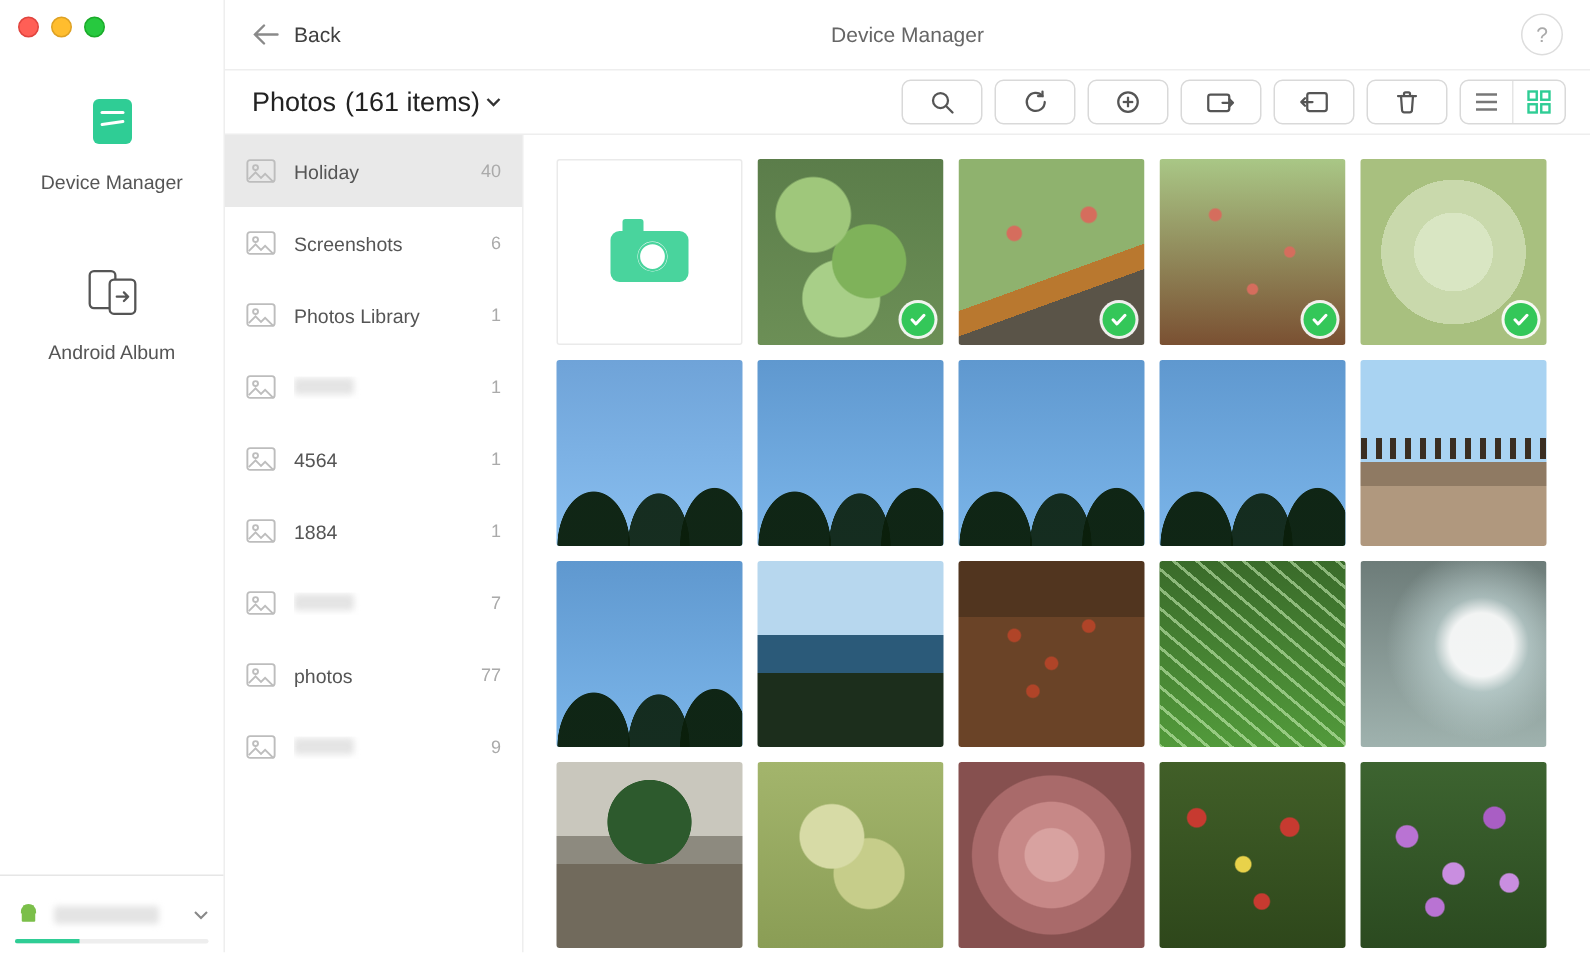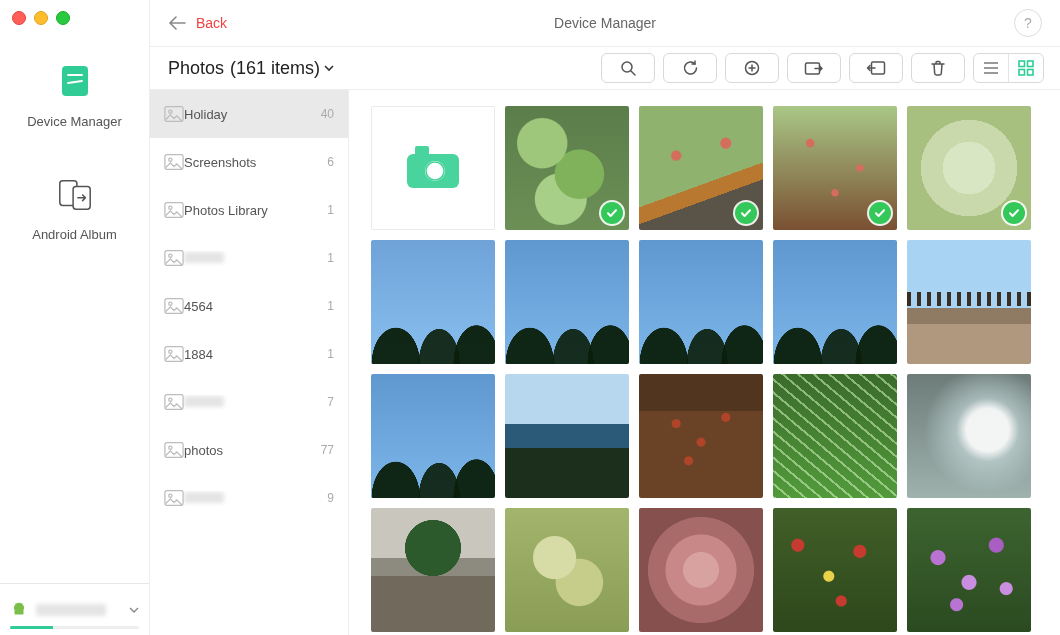--- a/index.html
+++ b/index.html
@@ -37,21 +37,21 @@
   .blur-chip { background:#e4e4e4; color:transparent; border-radius:2px; filter: blur(2px); }
   .device-bar { position:absolute; left:10px; right:10px; bottom:6px; height:3px; background:#eee; border-radius:2px; overflow:hidden; }
   .device-bar-fill { height:100%; background:#2fcd95; }
 
   
   .main { flex: 1; display:flex; flex-direction:column; height:100%; }
   .topbar {
     height: 46px; border-bottom: 1px solid #eee; display:flex; align-items:center;
     position:relative;
   }
-  .back { display:flex; align-items:center; gap:10px; margin-left:18px; color:#ef4444; cursor:pointer; font-size:14px;}
+  .back { display:flex; align-items:center; gap:10px; margin-left:18px; color:#404040; cursor:pointer; font-size:14px;}
   .title-center { position:absolute; left:0; right:0; text-align:center; font-size:14px; color:#666; pointer-events:none; }
   .help {
     position:absolute; right:18px; top:9px; width:26px; height:26px; border:1px solid #ddd; border-radius:50%;
     display:flex; align-items:center; justify-content:center; color:#aaa; cursor:pointer; font-size:14px;
   }
 
   
   .header-row {
     height: 42px; display:flex; align-items:center; padding: 0 16px 0 18px; border-bottom:1px solid #eee;
     gap: 8px;
@@ -68,21 +68,21 @@
   .vt.active { color:#2fcd95; }
   .vt + .vt { border-left:1px solid #e5e5e5; }
 
   
   .content { flex:1; display:flex; min-height:0;}
   .albums {
     width:198px; border-right:1px solid #eee; display:flex; flex-direction:column; min-height:0;
   }
   .albums-list { flex:1; overflow:auto;}
   .album {
-    display:flex; align-items:center; height:48px; padding:0 14px; cursor:pointer;
+    display:flex; align-items:center; gap:12px; height:48px; padding:0 14px; cursor:pointer;
   }
   .album .name { flex:1; color:#555; font-size:13px; white-space:nowrap; overflow:hidden; text-overflow:ellipsis;}
   .album .count { color:#aaa; font-size:12px;}
   .album.selected { background:#e9e9e9; }
   .add-album { height:46px; display:flex; align-items:center; justify-content:center; gap:8px; color:#2fcd95; cursor:pointer; font-size:14px; border-top:0.5px solid #f0f0f0;}
   .pic-ic { width:20px; height:18px; }
 
   .grid-wrap { flex:1; overflow:auto; padding: 16px 16px 0 22px; box-sizing:border-box;}
   .grid { display:grid; grid-template-columns: repeat(5, 124px); gap:10px; }
   .thumb { width:124px; height:124px; border-radius:2px; position:relative; overflow:hidden; cursor:pointer; }

